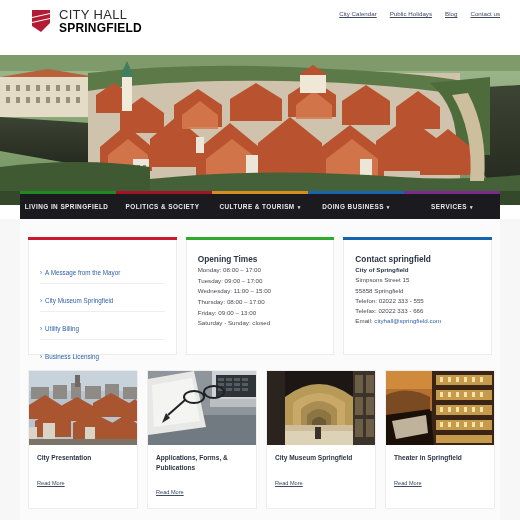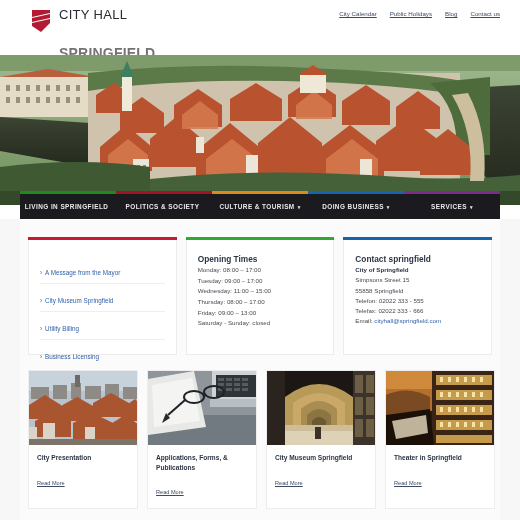--- a/index.html
+++ b/index.html
@@ -6,26 +6,26 @@
   html, body {
     width: 520px; height: 520px;
     font-family: "Liberation Sans", sans-serif;
     background: #ffffff;
     overflow: hidden;
   }
   .page { width: 520px; height: 520px; position: relative; background:#fff; }
 
   
   .header { height: 55px; background:#fff; position: relative; }
-  .logo-wrap { position:absolute; left:30px; top:8px; display:flex; align-items:flex-start; gap:7px; }
+  .logo-wrap { position:absolute; left:30px; top:8px; display:flex; align-items:flex-end; gap:7px; }
   .logo-mark { width:22px; height:26px; position:relative; }
   .logo-mark svg { display:block; }
   .logo-text { line-height:1.05; }
   .logo-line1 { font-size:13px; color:#2b2b33; letter-spacing:.3px; }
-  .logo-line2 { font-size:14px; color:#737373; font-weight:bold; letter-spacing:.2px;margin-top:24px; }
+  .logo-line2 { font-size:12px; color:#000000; font-weight:bold; letter-spacing:.2px; }
 
   .toplinks { position:absolute; right:20px; top:10px; display:flex; gap:13px; font-size:6.2px; }
   .toplinks a { color:#3d4a63; text-decoration:underline; }
 
   .utilrow { position:absolute; right:16px; top:28px; display:flex; align-items:center; gap:7px; }
   .textsize { font-size:7.2px; color:#3f3f47; margin-right:1px; }
   .tsbtn { font-size:7.6px; color:#3f3f47; padding:0 1px; }
   .social { display:flex; gap:3px; margin:0 5px 0 3px; }
   .sico { width:13px; height:13px; border-radius:2.5px; display:flex; align-items:center; justify-content:center;
           color:#fff; font-size:8px; font-weight:bold; font-family:"DejaVu Sans", sans-serif; line-height:1; }

